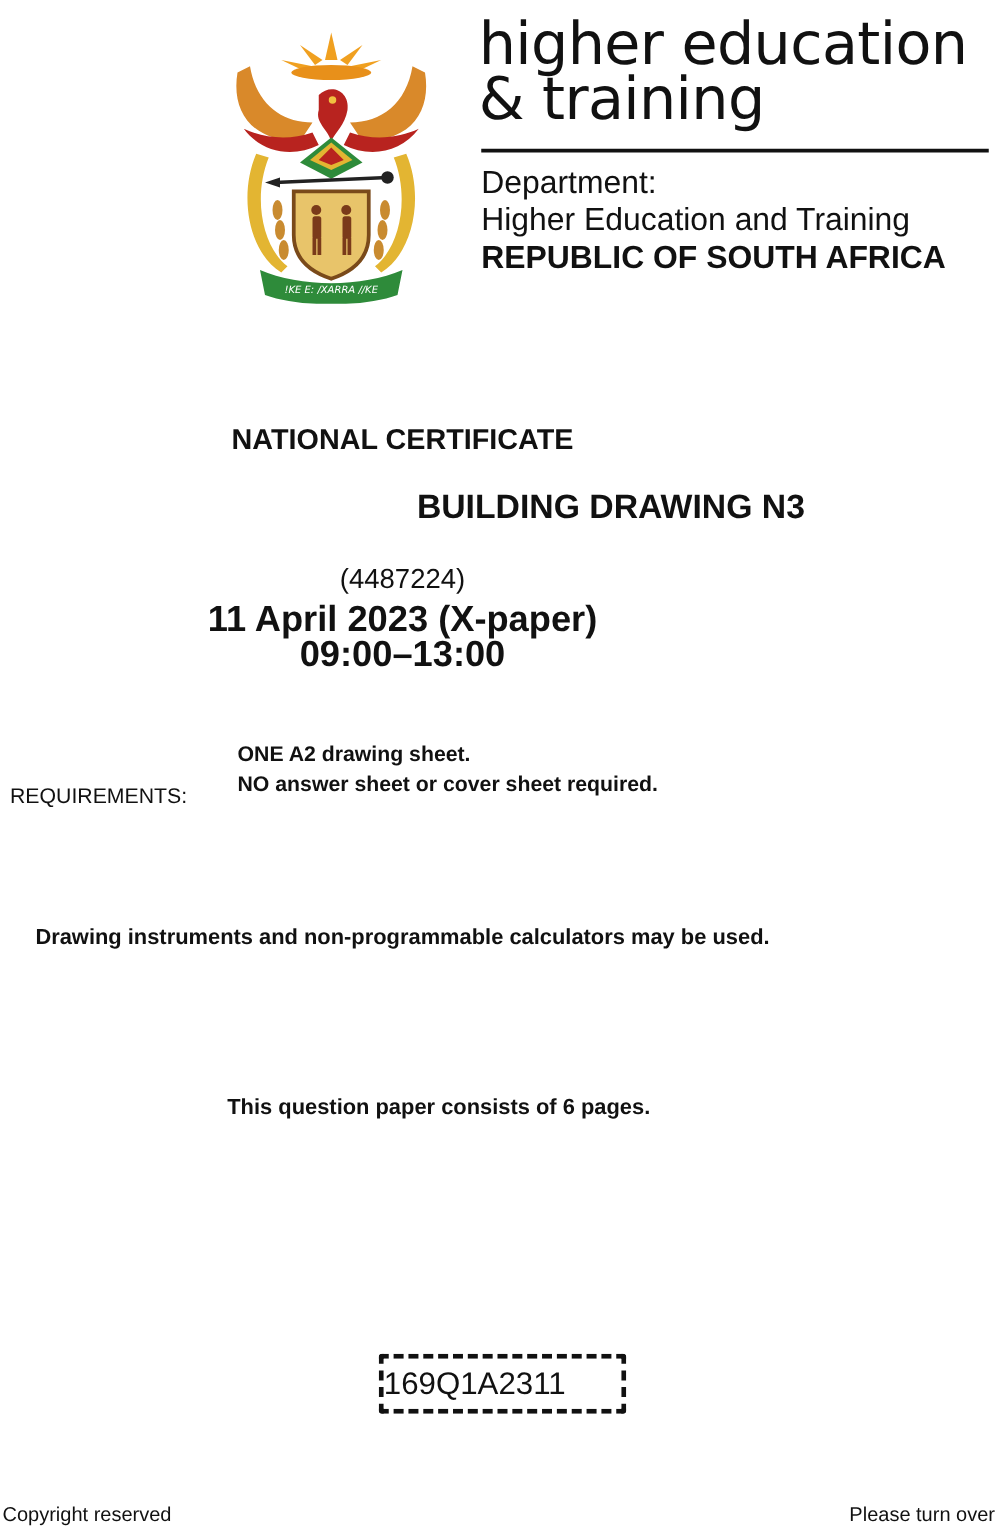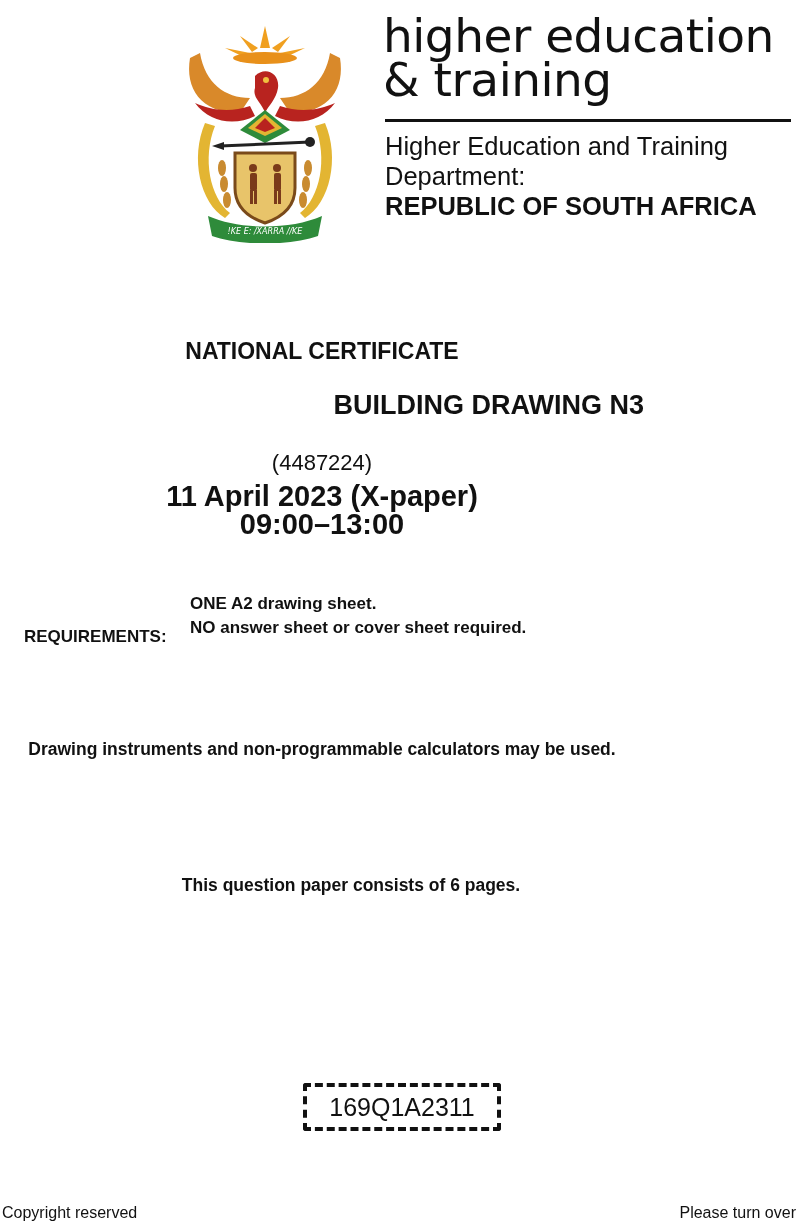--- a/index.html
+++ b/index.html
@@ -8,25 +8,25 @@
   .crest { left: 180px; top: 18px; width: 170px; height: 225px; }
   .brand-top { left: 383px; top: 14px; font-family: "DejaVu Sans", sans-serif; font-size: 47px; line-height: 44px; letter-spacing: -0.5px; color: #111; white-space: nowrap; }
   .brand-rule { left: 385px; top: 119px; width: 406px; height: 3px; background: #111; }
   .dept { left: 385px; top: 131px; font-size: 25.5px; line-height: 30px; color: #111; white-space: nowrap; }
   .dept .bold { font-weight: bold; font-size: 25.5px; }
   .center { left: 0; width: 644px; text-align: center; }
   .t-nat { top: 338px; font-size: 23px; font-weight: bold; }
   .t-subj { top: 390px; font-size: 27px; font-weight: bold; text-align: right; }
   .t-code { top: 450px; font-size: 22px; }
   .t-date { top: 482px; font-size: 29px; font-weight: bold; line-height: 28px; }
-  .req-label { left: 24px; top: 627px; font-size: 17px; font-weight: bold; }
+  .req-label { left: 8px; top: 627px; font-size: 17px; font-weight: normal; }
   .req-lines { left: 190px; top: 592px; font-size: 17px; font-weight: bold; line-height: 24px; }
   .note { top: 739px; font-size: 17.5px; font-weight: bold; }
   .pages { top: 875px; font-size: 17.5px; font-weight: bold; padding-left: 29px; }
-  .code-box { left: 303px; top: 1083px; width: 190px; height: 40px; border: 4px dashed #111; border-radius: 3px; display: flex; align-items: center; justify-content: center; font-size: 25px; box-sizing: content-box; }
+  .code-box { left: 303px; top: 1083px; width: 190px; height: 40px; border: 4px dashed #111; border-radius: 3px; display: flex; align-items: center; font-size: 25px; box-sizing: content-box; }
   .foot-l { left: 2px; top: 1204px; font-size: 16px; }
   .foot-r { right: 4px; top: 1204px; font-size: 16px; }
 </style>
 </head>
 <body>
 
 <div class="abs crest">
   <svg width="170" height="225" viewBox="0 0 170 225">
 
     <g fill="#f0a020">
@@ -82,22 +82,22 @@
     <text x="85" y="216" font-size="8" fill="#ffffff" text-anchor="middle" font-style="italic" font-family="DejaVu Sans, sans-serif">!KE E: /XARRA //KE</text>
   </svg>
 </div>
 
 <div class="abs brand-top">
   <div>higher education</div>
   <div>&amp; training</div>
 </div>
 <div class="abs brand-rule"></div>
 <div class="abs dept">
+  <div>Department:</div>
   <div>Higher Education and Training</div>
-  <div>Department:</div>
   <div class="bold">REPUBLIC OF SOUTH AFRICA</div>
 </div>
 
 <div class="abs center t-nat">NATIONAL CERTIFICATE</div>
 <div class="abs center t-subj">BUILDING DRAWING N3</div>
 <div class="abs center t-code">(4487224)</div>
 <div class="abs center t-date">
   <div>11 April 2023 (X-paper)</div>
   <div>09:00–13:00</div>
 </div>

